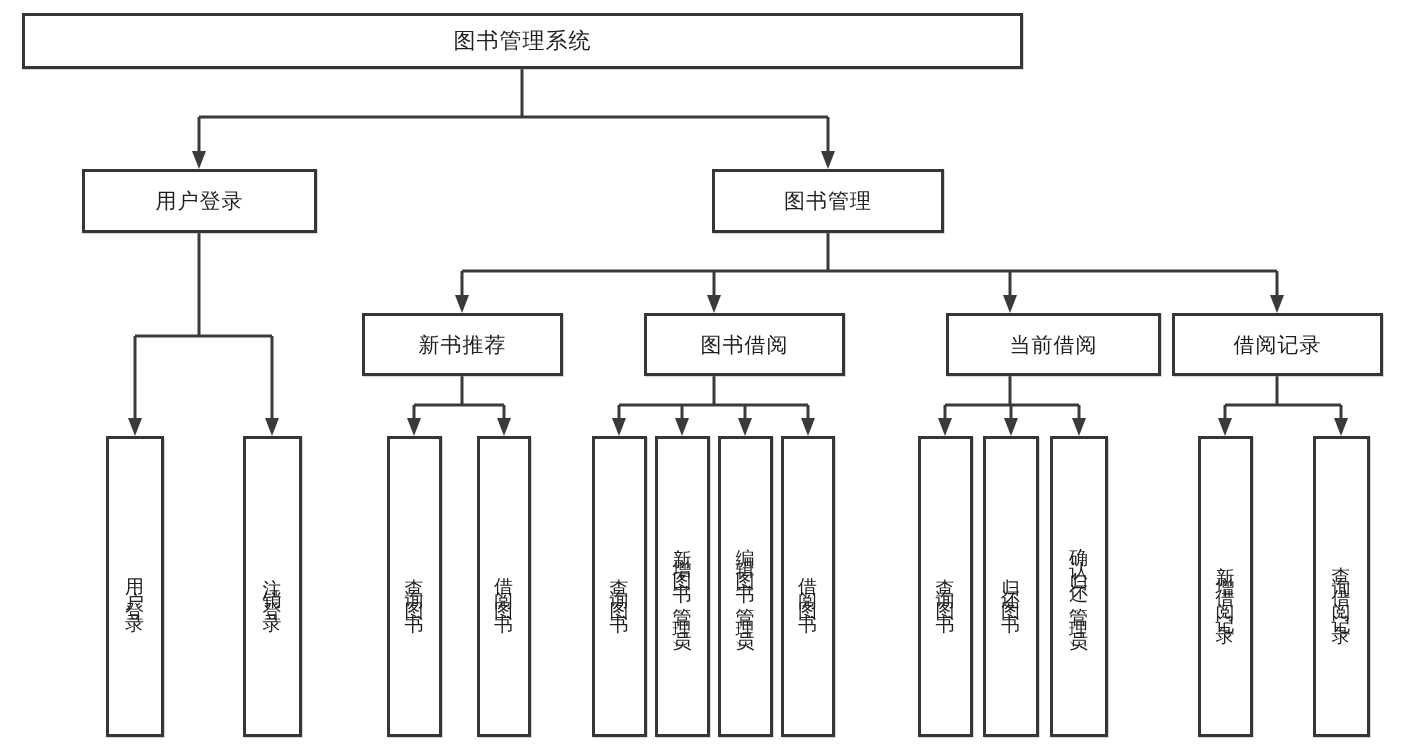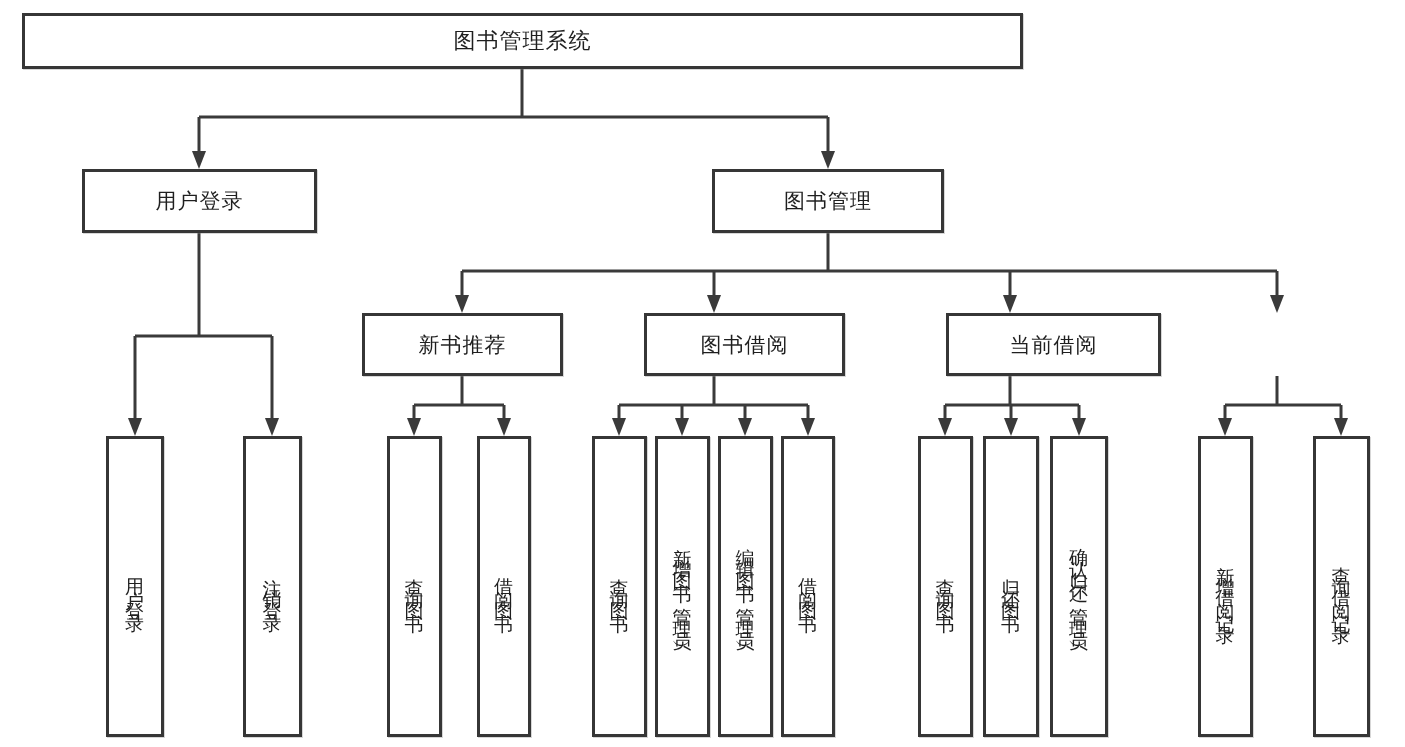--- a/index.html
+++ b/index.html
@@ -129,20 +129,23 @@
 
   <div class="box" style="left:362px;top:313px;width:201px;height:63px">
     <span class="hlbl">新书推荐</span>
   </div>
   <div class="box" style="left:644px;top:313px;width:201px;height:63px">
     <span class="hlbl">图书借阅</span>
   </div>
   <div class="box" style="left:946px;top:313px;width:215px;height:63px">
     <span class="hlbl">当前借阅</span>
   </div>
+  <div class="box" style="left:1172px;top:313px;width:211px;height:63px">
+    <span class="hlbl">借阅记录</span>
+  </div>
 
   <div class="box" style="left:106px;top:436px;width:58px;height:301px">
     <span class="vlbl">用户登录</span>
   </div>
   <div class="box" style="left:243px;top:436px;width:59px;height:301px">
     <span class="vlbl">注销登录</span>
   </div>
 
   <div class="box" style="left:387px;top:436px;width:55px;height:301px">
     <span class="vlbl">查询图书</span>

